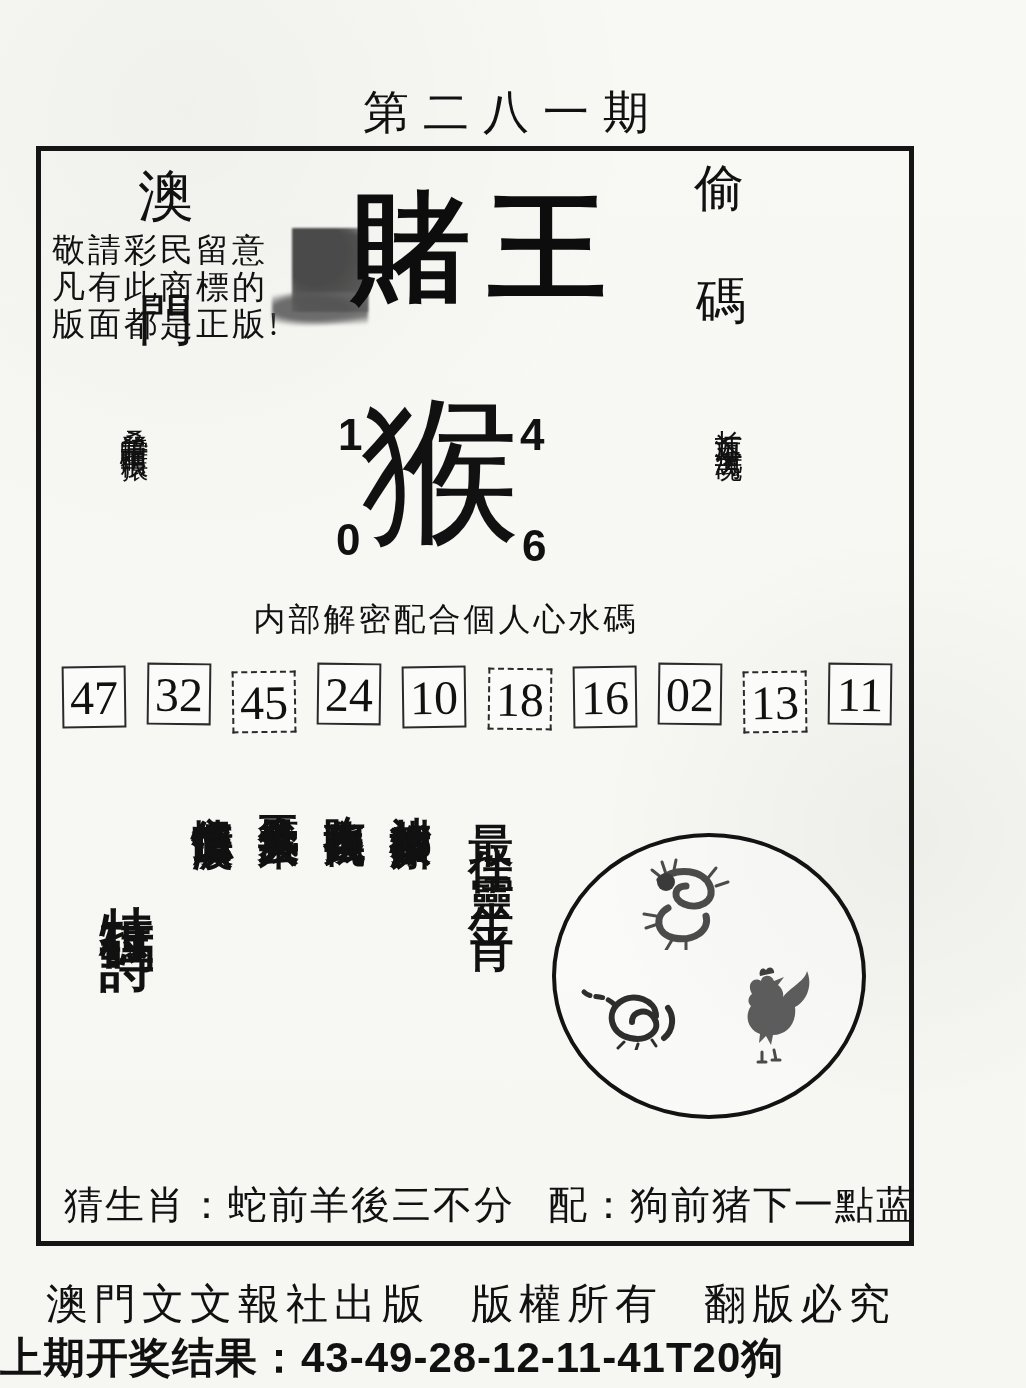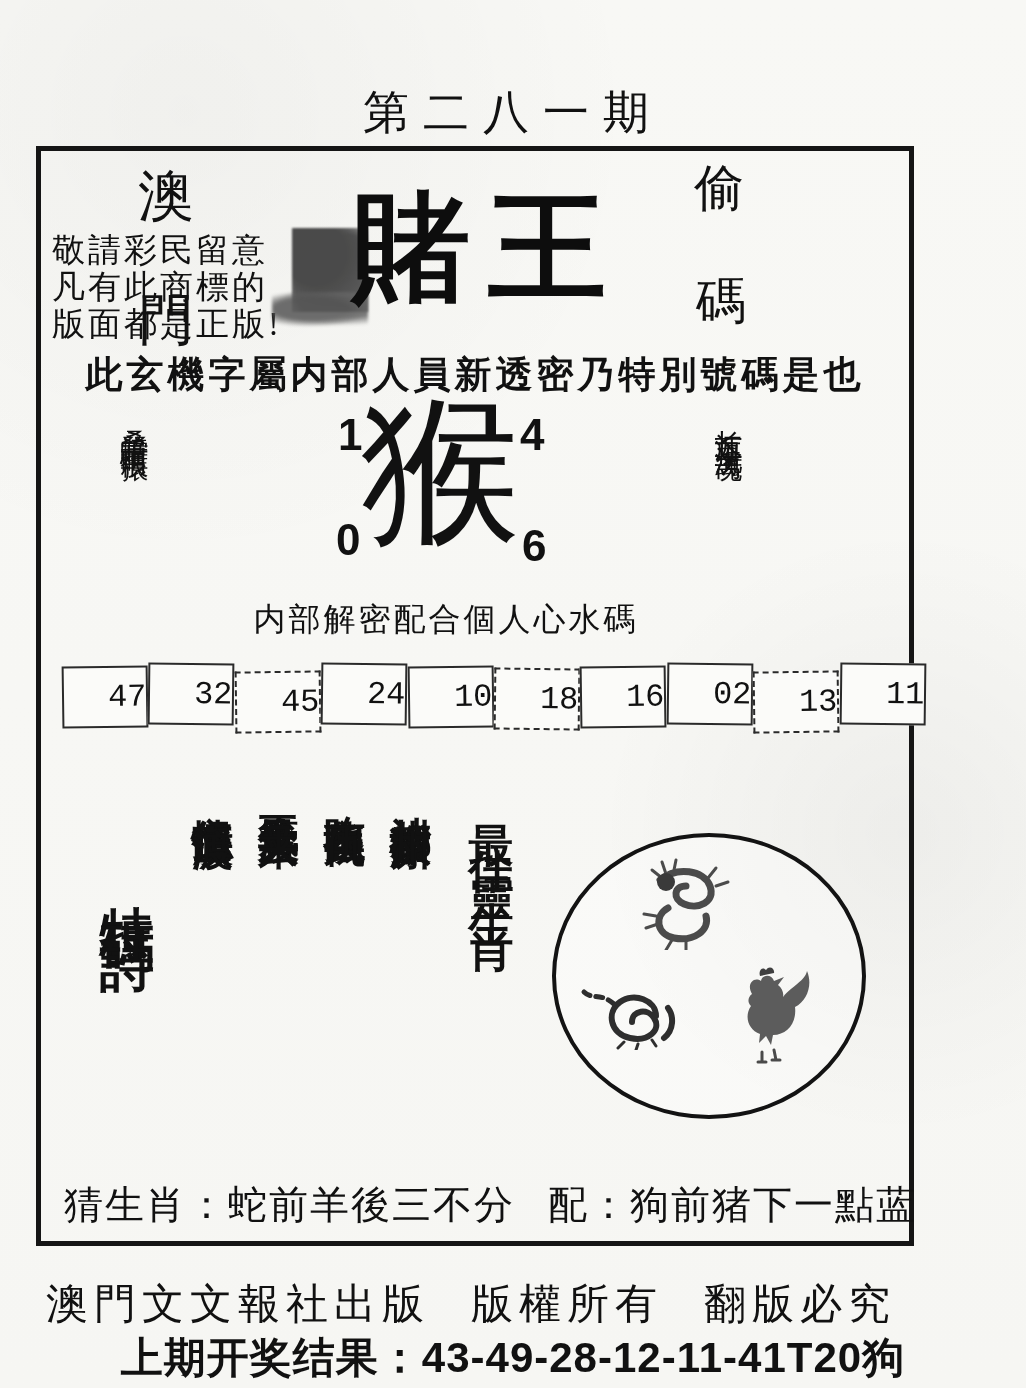--- a/index.html
+++ b/index.html
@@ -101,24 +101,23 @@
   }
   
   .numbers-row{
     left:62px;top:660px;width:830px;height:70px;
     display:flex;justify-content:space-between;align-items:center;
   }
   .numbox{
     width:60px;height:58px;
     border:2px solid #2a2a2a;
     display:flex;align-items:center;justify-content:center;
-    font-size:32px;
-    font-family:Liberation Mono, monospace;
+    font-size:48px;
+    font-family:Liberation Serif, serif;
     background:#fbfbf9;
-    padding-left:44px;
   }
   .numbox:nth-child(odd){transform:rotate(-0.8deg) translateY(2px);}
   .numbox:nth-child(even){transform:rotate(0.7deg) translateY(-1px);}
   .numbox:nth-child(3n){border-style:dashed;margin-top:9px;}
   
   .vcol{
     writing-mode:vertical-rl;
     font-family:"Liberation Sans", sans-serif;
     font-weight:bold;
     font-size:41px;line-height:1;letter-spacing:2px;
@@ -153,21 +152,20 @@
   .guess-right{left:548px;top:1178px;font-size:39px;letter-spacing:2px;}
   
   .footer-row{
     left:46px;top:1276px;width:850px;
     display:flex;justify-content:space-between;
     font-size:42px;letter-spacing:6px;
     font-family:"Liberation Serif", serif;
   }
   .result-line{
     left:0;top:1330px;width:100%;
-    text-align:center;
     font-family:"Liberation Sans", sans-serif;
     font-weight:bold;font-size:42px;letter-spacing:1px;
   }
 </style>
 </head>
 <body>
 
 <div id="page">
 
   <div class="abs issue-title">第二八一期</div>
@@ -182,21 +180,20 @@
   <div class="abs v-char aomen-1">澳</div>
   <div class="abs v-char aomen-2">門</div>
 
   <div class="abs ink-smudge"></div>
   <div class="abs ink-smudge-tail"></div>
   <div class="abs logo">賭王</div>
 
   <div class="abs v-char toucode-1">偷</div>
   <div class="abs v-char toucode-2">碼</div>
 
-  <div class="abs intro-line">此玄機字屬内部人員新透密乃特別號碼是也</div>
 
   <div class="abs side-poem poem-left">叠嶂千重叫恨猿</div>
   <div class="abs main-char">猴</div>
   <div class="abs corner-num num-tl">1</div>
   <div class="abs corner-num num-tr">4</div>
   <div class="abs corner-num num-bl">0</div>
   <div class="abs corner-num num-br">6</div>
   <div class="abs side-poem poem-right">长江万里洗离魂</div>
   <div class="abs decode-caption">内部解密配合個人心水碼</div>
 

